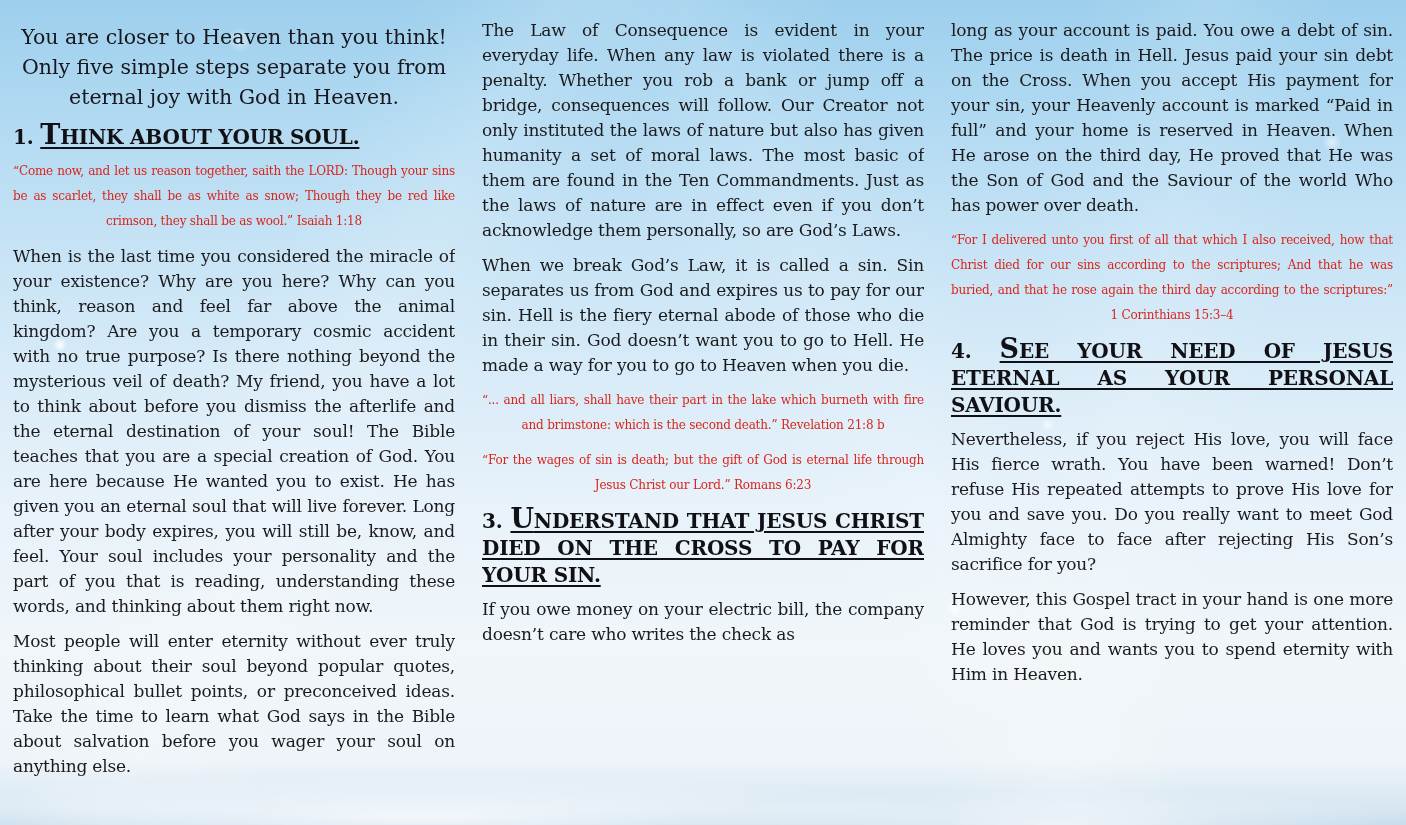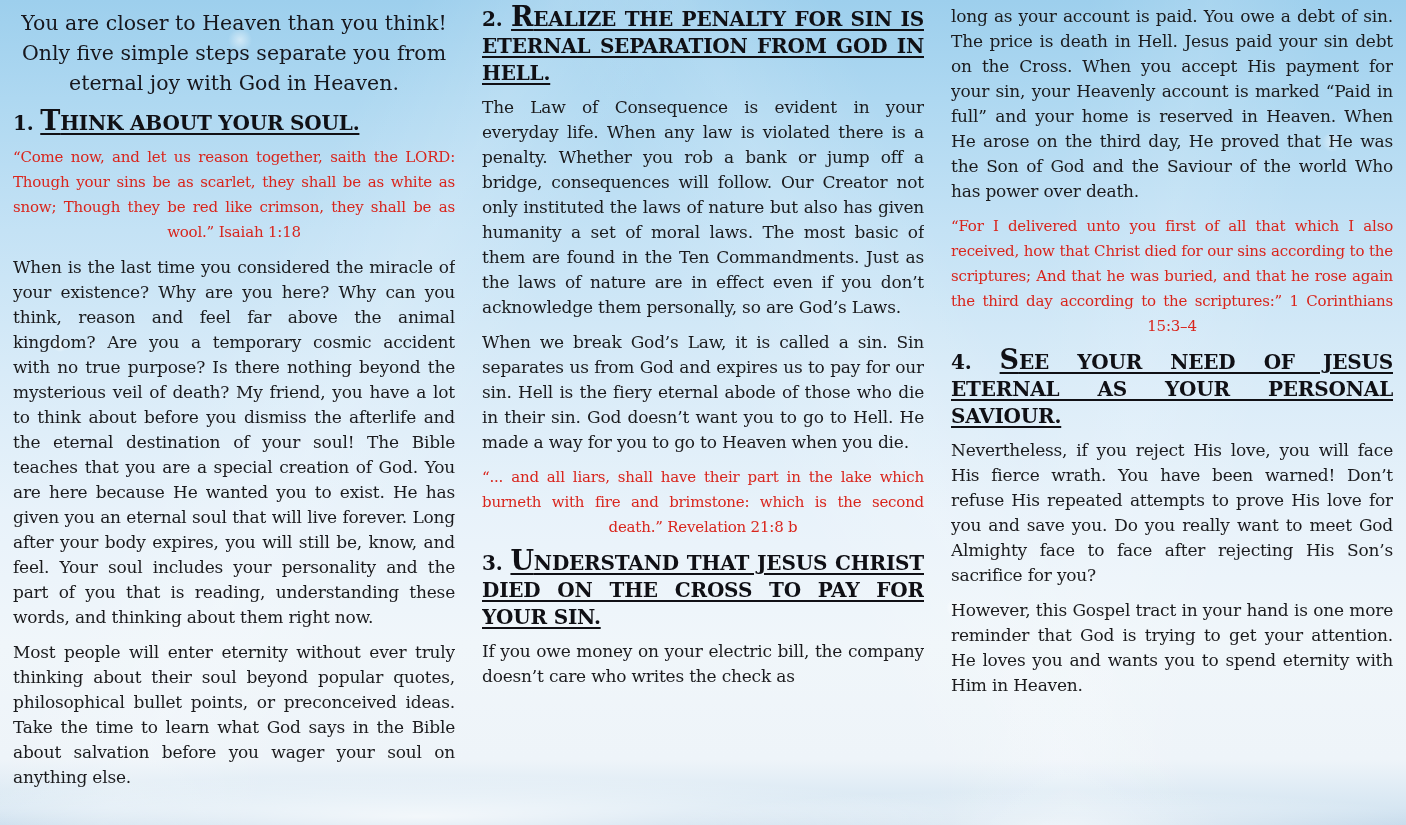--- a/index.html
+++ b/index.html
@@ -23,39 +23,39 @@
       radial-gradient(55% 60px at 30% 99%, rgba(255,255,255,.75), rgba(255,255,255,0) 70%),
       radial-gradient(40% 50px at 75% 100%, rgba(255,255,255,.6), rgba(255,255,255,0) 70%),
       linear-gradient(119deg, transparent 22%, rgba(255,255,255,.16) 30%, transparent 38%),
       linear-gradient(64deg, transparent 52%, rgba(255,255,255,.13) 60%, transparent 68%),
       linear-gradient(100deg, transparent 70%, rgba(255,255,255,.12) 78%, transparent 86%);
   }
   .cols{
     position:relative;
     display:flex;gap:27px;
     height:100%;
-    padding:4px 13px 0 13px;
+    padding:18px 13px 0 13px;
     box-sizing:border-box;
   }
   .col{flex:1 1 0;min-width:0;overflow:hidden;}
   .intro{
     font-size:20.5px;line-height:30px;
     text-align:center;
     color:#17171d;
     margin:4px 0 12px;
   }
   .body-par{
     font-size:17px;line-height:25px;
     letter-spacing:-0.2px;
     text-align:justify;
     color:#1b1b1d;
     margin:0 0 10px;
   }
   .quote{
-    font-size:15px;line-height:25px;
+    font-size:12px;line-height:25px;
     letter-spacing:-0.2px;
     text-align:justify;
     text-align-last:center;
     color:#d9251c;
     margin:0 0 10px;
   }
   .heading{
     font-size:20px;line-height:27px;
     font-weight:bold;
     letter-spacing:-0.2px;
@@ -82,24 +82,24 @@
 
     <section class="col">
       <p class="intro">You are closer to Heaven than you think! Only five simple steps separate you from eternal joy with God in Heaven.</p>
       <h2 class="heading"><span>1.</span> <span class="hu"><span class="init">T</span><span>HINK ABOUT YOUR SOUL.</span></span></h2>
       <p class="quote"><span>“Come now, and let us reason together, saith the LORD: Though your sins be as scarlet, they shall be as white as snow; Though they be red like crimson, they shall be as wool.”</span> <span>Isaiah 1:18</span></p>
       <p class="body-par">When is the last time you considered the miracle of your existence? Why are you here? Why can you think, reason and feel far above the animal kingdom? Are you a temporary cosmic accident with no true purpose? Is there nothing beyond the mysterious veil of death? My friend, you have a lot to think about before you dismiss the afterlife and the eternal destination of your soul! The Bible teaches that you are a special creation of God. You are here because He wanted you to exist. He has given you an eternal soul that will live forever. Long after your body expires, you will still be, know, and feel. Your soul includes your personality and the part of you that is reading, understanding these words, and thinking about them right now.</p>
       <p class="body-par">Most people will enter eternity without ever truly thinking about their soul beyond popular quotes, philosophical bullet points, or preconceived ideas. Take the time to learn what God says in the Bible about salvation before you wager your soul on anything else.</p>
     </section>
 
     <section class="col">
-      <h2 class="heading"><span>2.</span> <span class="hu"><span class="init">R</span><span>EALIZE THE PENALTY FOR SIN IS ETERNAL SEPARATION FROM GOD IN HELL.</span></span></h2>
       <p class="body-par">The Law of Consequence is evident in your everyday life. When any law is violated there is a penalty. Whether you rob a bank or jump off a bridge, consequences will follow. Our Creator not only instituted the laws of nature but also has given humanity a set of moral laws. The most basic of them are found in the Ten Commandments. Just as the laws of nature are in effect even if you don’t acknowledge them personally, so are God’s Laws.</p>
       <p class="body-par">When we break God’s Law, it is called a sin. Sin separates us from God and expires us to pay for our sin. Hell is the fiery eternal abode of those who die in their sin. God doesn’t want you to go to Hell. He made a way for you to go to Heaven when you die.</p>
       <p class="quote"><span>“... and all liars, shall have their part in the lake which burneth with fire and brimstone: which is the second death.”</span> <span>Revelation 21:8 b</span></p>
+      <p class="quote"><span>“For the wages of sin is death; but the gift of God is eternal life through Jesus Christ our Lord.”</span> <span>Romans 6:23</span></p>
       <h2 class="heading"><span>3.</span> <span class="hu"><span class="init">U</span><span>NDERSTAND THAT JESUS CHRIST DIED ON THE CROSS TO PAY FOR YOUR SIN.</span></span></h2>
       <p class="body-par">If you owe money on your electric bill, the company doesn’t care who writes the check as</p>
     </section>
 
     <section class="col">
       <p class="body-par">long as your account is paid. You owe a debt of sin. The price is death in Hell. Jesus paid your sin debt on the Cross. When you accept His payment for your sin, your Heavenly account is marked “Paid in full” and your home is reserved in Heaven. When He arose on the third day, He proved that He was the Son of God and the Saviour of the world Who has power over death.</p>
       <p class="quote"><span>“For I delivered unto you first of all that which I also received, how that Christ died for our sins according to the scriptures; And that he was buried, and that he rose again the third day according to the scriptures:”</span> <span>1 Corinthians 15:3–4</span></p>
       <h2 class="heading"><span>4.</span> <span class="hu"><span class="init">S</span><span>EE YOUR NEED OF JESUS ETERNAL AS YOUR PERSONAL SAVIOUR.</span></span></h2>
       <p class="body-par">Nevertheless, if you reject His love, you will face His fierce wrath. You have been warned! Don’t refuse His repeated attempts to prove His love for you and save you. Do you really want to meet God Almighty face to face after rejecting His Son’s sacrifice for you?</p>
       <p class="body-par">However, this Gospel tract in your hand is one more reminder that God is trying to get your attention. He loves you and wants you to spend eternity with Him in Heaven.</p>

